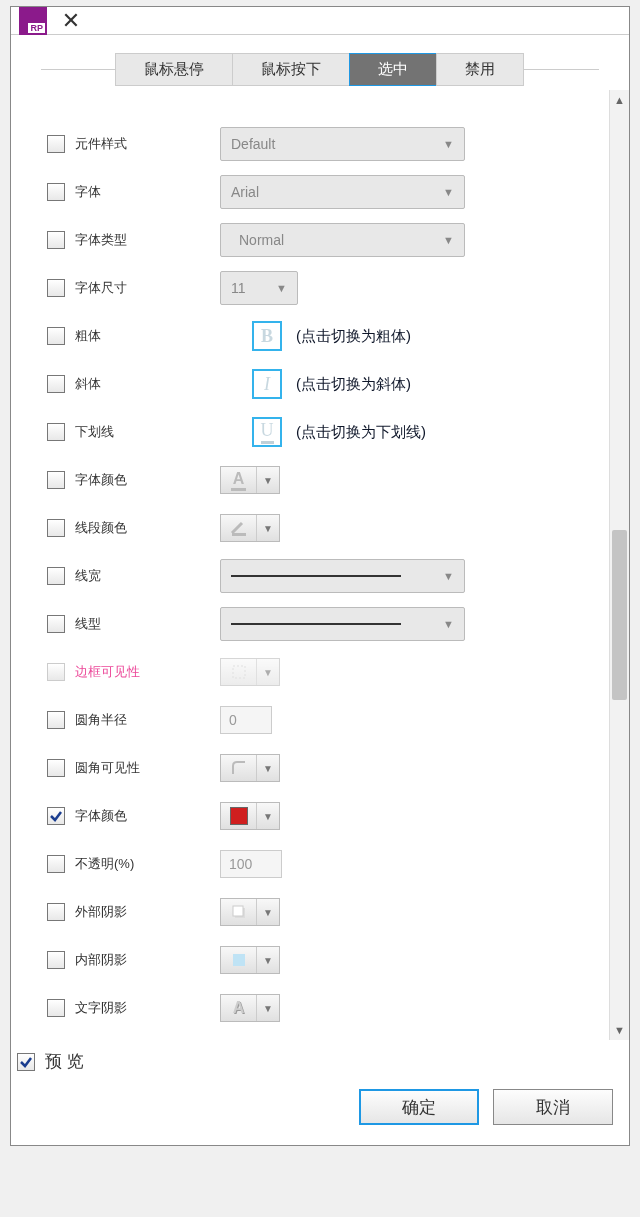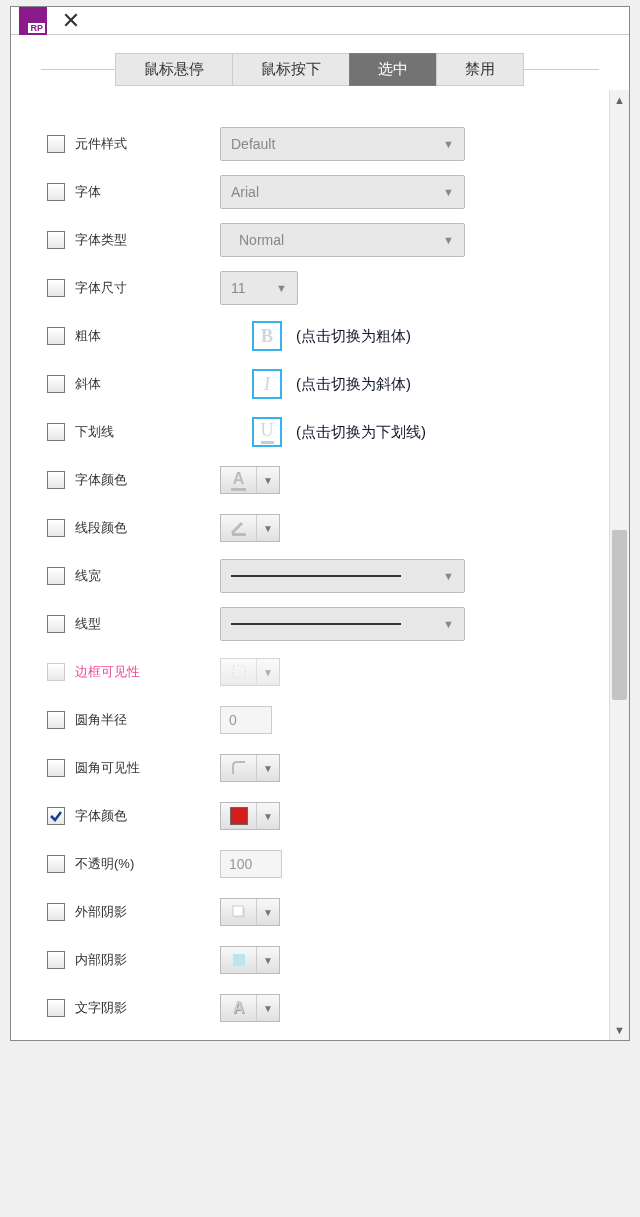--- a/index.html
+++ b/index.html
@@ -308,14 +308,28 @@
       </div>
 
     </div>
     <div class="scroll-track">
       <div class="abtn top">▲</div>
       <div class="thumb"></div>
       <div class="abtn bot">▼</div>
     </div>
   </div>
 
+  <div class="footer">
+    <div class="preview">
+      <div class="chk checked">
+          <svg viewBox="0 0 14 14">
+            <polyline points="2,7 6,11 12,3" fill="none" stroke="#1a3d8f" stroke-width="2.5"></polyline>
+          </svg>
+        </div>
+      <span style="font-size:17px">预 览</span>
+    </div>
+    <div class="btnrow">
+      <div class="btn primary">确定</div>
+      <div class="btn">取消</div>
+    </div>
+  </div>
 
 </div>
 
 </body></html>

